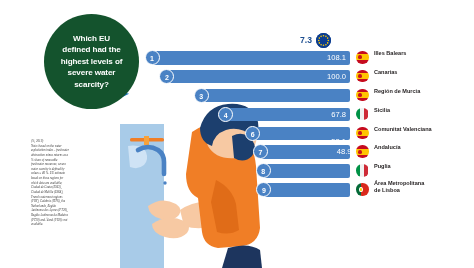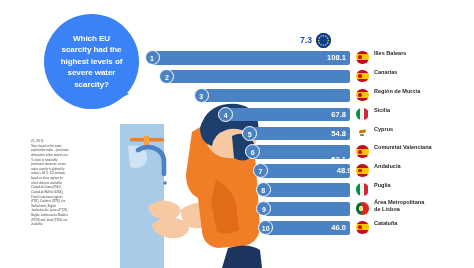--- a/index.html
+++ b/index.html
@@ -11,21 +11,21 @@
     position:relative;
   }
   #infographic{
     position:absolute;left:0;top:0;width:474px;height:268px;
     background:#ffffff;
   }
 
   
   .bubble{
     position:absolute;left:44px;top:14px;width:95px;height:95px;
-    background:#3b82f6;border-radius:50%;
+    background:#14532d;border-radius:50%;
     display:flex;align-items:center;justify-content:center;
     z-index:6;
   }
   .bubble-text{
     color:#ffffff;font-weight:bold;font-size:8.1px;line-height:1.42;
     text-align:center;padding:0 8px;letter-spacing:-0.1px;
   }
   .bubble-tail{
     position:absolute;left:115px;top:92px;width:0;height:0;
     border-left:13px solid #1d76bc;
@@ -63,21 +63,21 @@
 
   
   .chart{position:absolute;left:152px;top:50px;width:322px;height:192px;z-index:5;}
   .row{position:relative;height:17.3px;margin-bottom:1.6px;}
   .bar{
     position:absolute;left:0;top:1px;height:13.6px;
     background:#4a82c4;border-radius:2px;
   }
   .bar-val{
     position:absolute;top:1px;height:13.6px;line-height:13.6px;
-    color:#ffffff;font-size:7.6px;font-weight:bold;
+    color:#ffffff;font-size:7.6px;font-weight:normal;
     text-align:right;padding-right:4px;box-sizing:border-box;
   }
   .rank{
     position:absolute;top:0px;width:15px;height:15px;border-radius:50%;
     background:#4a82c4;border:1.4px solid #ffffff;
     color:#ffffff;font-size:7px;font-weight:bold;
     line-height:15px;text-align:center;box-sizing:border-box;
   }
   .flag{
     position:absolute;left:203px;top:0px;width:14.5px;height:14.5px;
@@ -112,21 +112,21 @@
   .pt-em{position:absolute;left:26%;top:27%;width:30%;height:46%;
          background:#ffd100;border-radius:50%;border:1px solid #ffffff;box-sizing:border-box;}
 </style>
 </head>
 <body>
 
 <div id="infographic">
 
   <div class="bubble-tail"></div>
   <div class="bubble">
-    <div class="bubble-text" id="bubbleText"><span>Which EU</span><br><span>scarcity had the</span><br><span>highest levels of</span><br><span>severe water</span><br><span>scarcity?</span></div>
+    <div class="bubble-text" id="bubbleText"><span>Which EU</span><br><span>defined had the</span><br><span>highest levels of</span><br><span>severe water</span><br><span>scarcity?</span></div>
   </div>
 
   <div class="footnote" id="footnoteBox">
       <div>(%, 2019)</div>
       <div>Note: based on the water</div>
       <div>exploitation index – freshwater</div>
       <div>abstraction minus returns as a</div>
       <div>% share of renewable</div>
       <div>freshwater resources; severe</div>
       <div>water scarcity is defined by</div>
@@ -193,20 +193,21 @@
         <div class="flag es">
           <span class="st s1"></span>
           <span class="st s2"></span>
           <span class="st s3"></span>
           <span class="es-em"></span>
         </div>
         <div class="label"><span>Illes Balears</span></div>
       </div>
       <div class="row">
         <div class="bar" style="left: 14.8363px; width: 183.164px; background: rgb(74, 130, 196);"></div>
+        <div class="bar-val" style="left: 14.8363px; width: 183.164px;">100.0</div>
         <div class="rank" style="left: 7.33626px;">2</div>
         <div class="flag es">
           <span class="st s1"></span>
           <span class="st s2"></span>
           <span class="st s3"></span>
           <span class="es-em"></span>
         </div>
         <div class="label"><span>Canarias</span></div>
       </div>
       <div class="row">
@@ -225,30 +226,20 @@
         <div class="bar-val" style="left: 73.815px; width: 124.185px;">67.8</div>
         <div class="rank" style="left: 66.315px;">4</div>
         <div class="flag it">
           <span class="v v1"></span>
           <span class="v v2"></span>
           <span class="v v3"></span>
         </div>
         <div class="label"><span>Sicilia</span></div>
       </div>
       <div class="row">
-        <div class="bar" style="left: 97.6263px; width: 100.374px; background: rgb(74, 130, 196);"></div>
-        <div class="bar-val" style="left: 97.6263px; width: 100.374px;">54.8</div>
-        <div class="rank" style="left: 90.1263px;">5</div>
-        <div class="flag cy">
-          <span class="cy-map"></span>
-          <span class="cy-leaf"></span>
-        </div>
-        <div class="label"><span>Cyprus</span></div>
-      </div>
-      <div class="row">
         <div class="bar" style="left: 100.74px; width: 97.2599px; background: rgb(74, 130, 196);"></div>
         <div class="bar-val" style="left: 100.74px; width: 97.2599px; margin-top: 8px;">53.1</div>
         <div class="rank" style="left: 93.2401px;">6</div>
         <div class="flag es">
           <span class="st s1"></span>
           <span class="st s2"></span>
           <span class="st s3"></span>
           <span class="es-em"></span>
         </div>
         <div class="label"><span>Comunitat Valenciana</span></div>
@@ -278,27 +269,15 @@
       <div class="row">
         <div class="bar" style="left: 111.913px; width: 86.087px; background: rgb(74, 130, 196);"></div>
         <div class="rank" style="left: 104.413px;">9</div>
         <div class="flag pt">
           <span class="p1"></span>
           <span class="p2"></span>
           <span class="pt-em"></span>
         </div>
         <div class="label two"><span>Área Metropolitana</span><br><span>de Lisboa</span></div>
       </div>
-      <div class="row">
-        <div class="bar" style="left: 113.745px; width: 84.2553px; background: rgb(74, 130, 196);"></div>
-        <div class="bar-val" style="left: 113.745px; width: 84.2553px;">46.0</div>
-        <div class="rank" style="left: 106.245px;">10</div>
-        <div class="flag es">
-          <span class="st s1"></span>
-          <span class="st s2"></span>
-          <span class="st s3"></span>
-          <span class="es-em"></span>
-        </div>
-        <div class="label"><span>Cataluña</span></div>
-      </div>
     </div>
 
 </div>
 
 </body></html>

